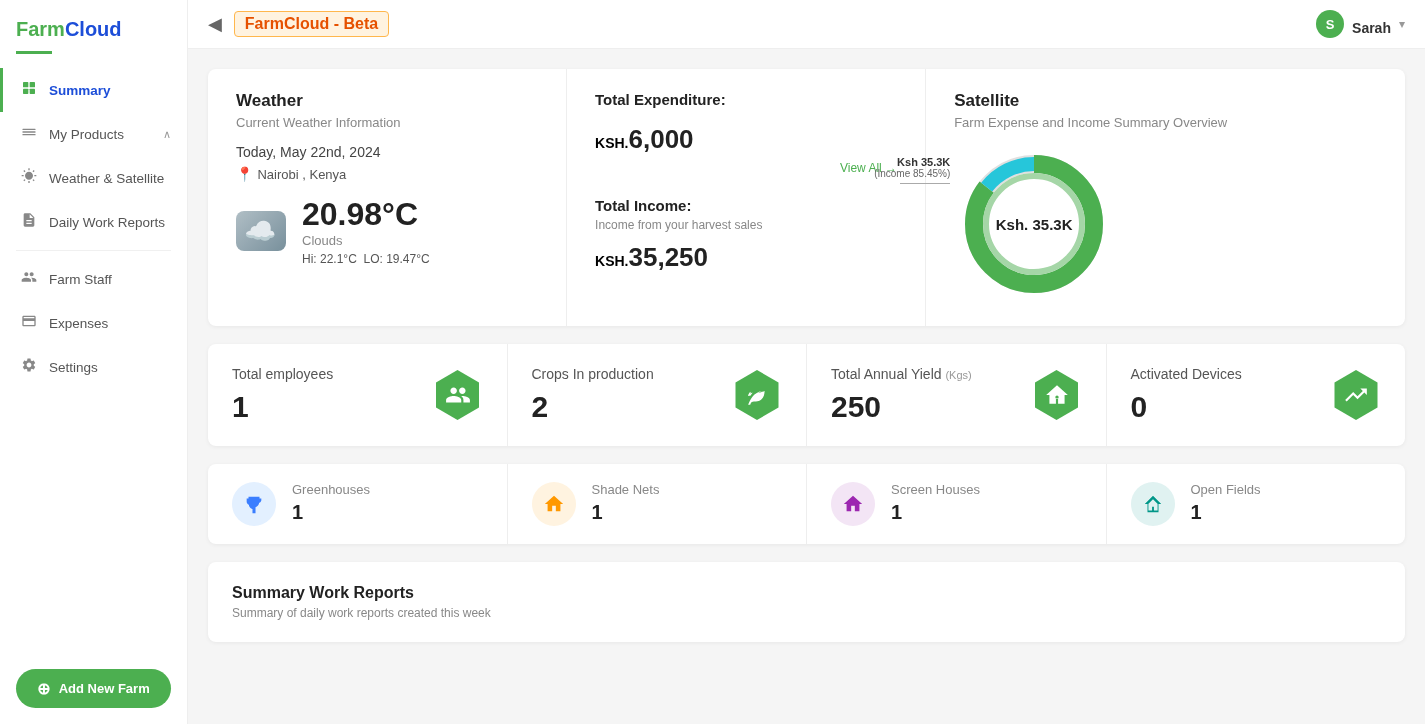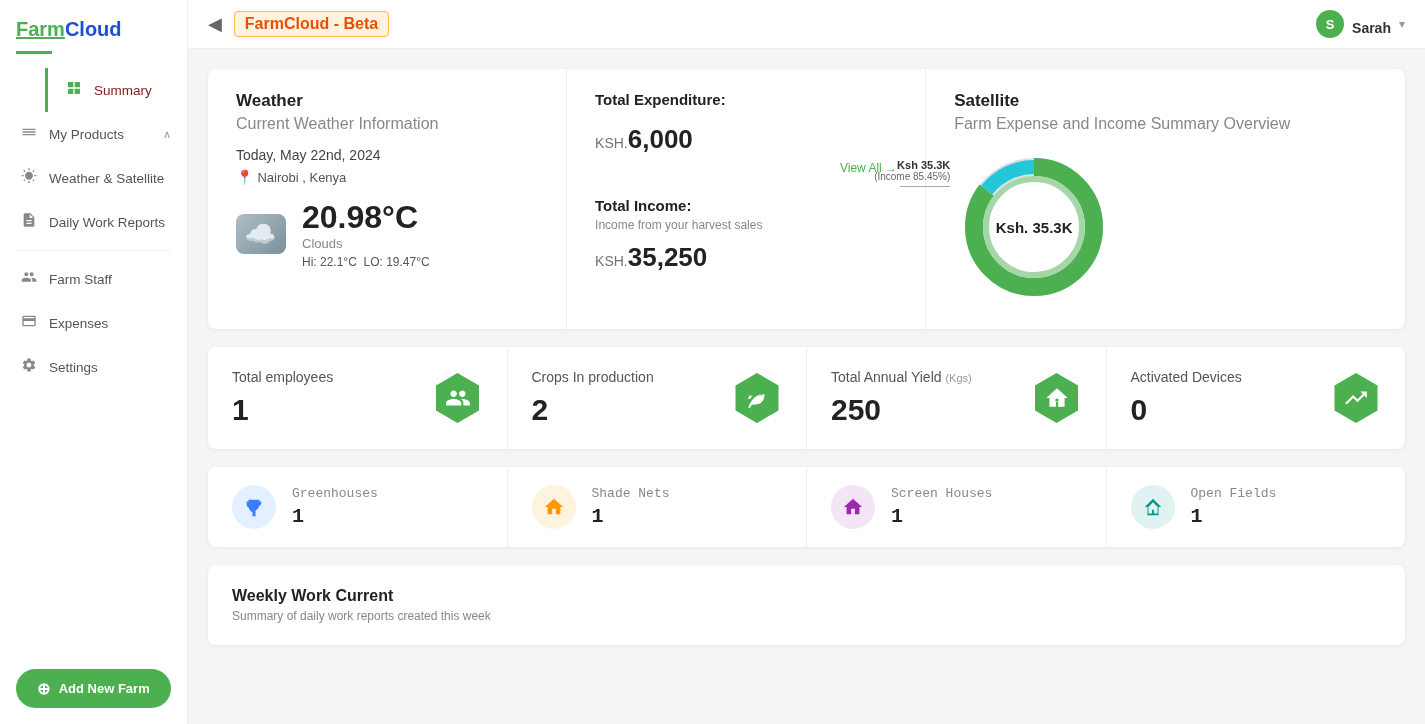--- a/index.html
+++ b/index.html
@@ -14,21 +14,21 @@
       flex-direction: column;
       border-right: 1px solid #eee;
       flex-shrink: 0;
     }
     .sidebar-logo {
       padding: 18px 16px 10px;
       font-size: 20px;
       font-weight: 700;
       color: #2d2d2d;
     }
-    .sidebar-logo span.farm { color: #4caf50; text-decoration: underline; }
+    .sidebar-logo span.farm { color: #4caf50; }
     .sidebar-logo span.cloud { color: #1d4ed8; }
     .sidebar-logo-underline {
       width: 36px;
       height: 3px;
       background: #4caf50;
       margin-left: 16px;
       margin-bottom: 8px;
     }
     .sidebar-user {
       display: flex;
@@ -56,21 +56,21 @@
       display: flex;
       align-items: center;
       gap: 10px;
       padding: 12px 16px;
       cursor: pointer;
       font-size: 13.5px;
       color: #555;
       border-left: 3px solid transparent;
       position: relative;
     }
-    .nav-item.active { color: #7f1d1d; border-left: 3px solid #4caf50; font-weight: 400; margin-left: 45px; }
+    .nav-item.active { color: #1d4ed8; border-left: 3px solid #4caf50; font-weight: 700; }
     .nav-item .nav-icon { font-size: 16px; width: 20px; text-align: center; }
     .nav-item .chevron { margin-left: auto; font-size: 11px; color: #999; }
     .nav-divider { height: 1px; background: #f0f0f0; margin: 6px 16px; }
     .sidebar-bottom {
       padding: 16px;
     }
     .add-farm-btn {
       display: flex;
       align-items: center;
       gap: 8px;
@@ -125,41 +125,41 @@
     
     .dashboard { padding: 20px; display: flex; flex-direction: column; gap: 18px; }
 
     
     .top-row { display: flex; gap: 0; background: #fff; border-radius: 8px; overflow: hidden; box-shadow: 0 1px 4px rgba(0,0,0,0.06); }
     .weather-card { flex: 1; padding: 22px 28px; border-right: 1px solid #eee; }
     .expenditure-card { flex: 1; padding: 22px 28px; border-right: 1px solid #eee; }
     .overview-card { flex: 1.4; padding: 22px 28px; }
 
     .card-title { font-size: 17px; font-weight: 700; color: #222; margin-bottom: 4px; }
-    .card-subtitle { font-size: 16px; color: #888; margin-bottom: 14px; }
+    .card-subtitle { font-size: 13px; color: #888; margin-bottom: 14px; }
 
     .weather-date { font-size: 14px; color: #444; margin-bottom: 6px; }
     .weather-location { display: flex; align-items: center; gap: 4px; font-size: 13px; color: #555; margin-bottom: 14px; }
     .location-pin { color: #e53935; font-size: 14px; }
     .weather-main { display: flex; align-items: center; gap: 16px; }
     .weather-icon-img {
       width: 50px; height: 40px;
       background: linear-gradient(135deg, #b0bec5, #78909c);
       border-radius: 8px;
       display: flex; align-items: center; justify-content: center;
       font-size: 26px;
       position: relative;
     }
     .weather-temp { font-size: 32px; font-weight: 700; color: #222; }
     .weather-desc { font-size: 13px; color: #888; }
     .weather-range { font-size: 12px; color: #555; margin-top: 4px; }
 
     .total-label { font-size: 15px; font-weight: 700; color: #222; margin-bottom: 16px; }
     .ksh-amount { font-size: 26px; font-weight: 700; color: #222; }
-    .ksh-prefix { font-size: 14px; font-weight: 400; color: #737373; }
+    .ksh-prefix { font-size: 14px; font-weight: 700; color: #000000; }
     .view-all { font-size: 12px; color: #4caf50; cursor: pointer; display: block; margin-bottom: 22px; text-align: right; }
     .income-label { font-size: 15px; font-weight: 700; color: #222; margin-bottom: 4px; }
     .income-sub { font-size: 12px; color: #888; margin-bottom: 10px; }
 
     
     .overview-inner { display: flex; gap: 16px; align-items: center; }
     .donut-container { position: relative; width: 160px; height: 160px; flex-shrink: 0; }
     .donut-label {
       position: absolute;
       top: 50%; left: 50%;
@@ -193,23 +193,22 @@
       border-radius: 0;
     }
 
     
     .facilities-row { display: flex; gap: 0; background: #fff; border-radius: 8px; overflow: hidden; box-shadow: 0 1px 4px rgba(0,0,0,0.06); }
     .facility-card {
       flex: 1;
       padding: 18px 24px;
       border-right: 1px solid #eee;
       display: flex;
-      align-items: center;
+      align-items: flex-start;
       gap: 16px;
-      font-family: Liberation Mono, monospace;
     }
     .facility-card:last-child { border-right: none; }
     .facility-icon {
       width: 44px; height: 44px;
       border-radius: 50%;
       display: flex; align-items: center; justify-content: center;
       font-size: 20px;
       flex-shrink: 0;
     }
     .facility-icon.blue { background: #e3f0ff; color: #3a7eff; }
@@ -501,18 +500,18 @@
             </svg>
         </div>
         <div>
           <div class="facility-name">Open Fields</div>
           <div class="facility-count">1</div>
         </div>
       </div>
     </div>
 
     <div class="weekly-row">
-      <div class="weekly-title">Weekly Work Current</div>
+      <div class="weekly-title">Summary Work Reports</div>
       <div class="weekly-subtitle">Summary of daily work reports created this week</div>
     </div>
 
   </div>
 </div>
 
 </body></html>

